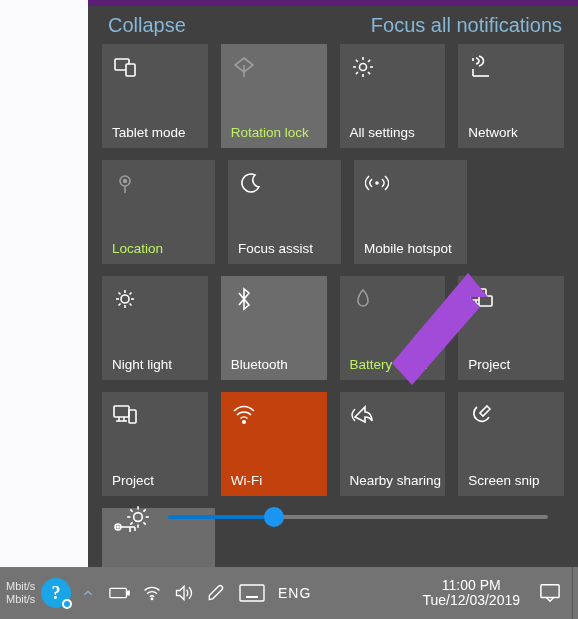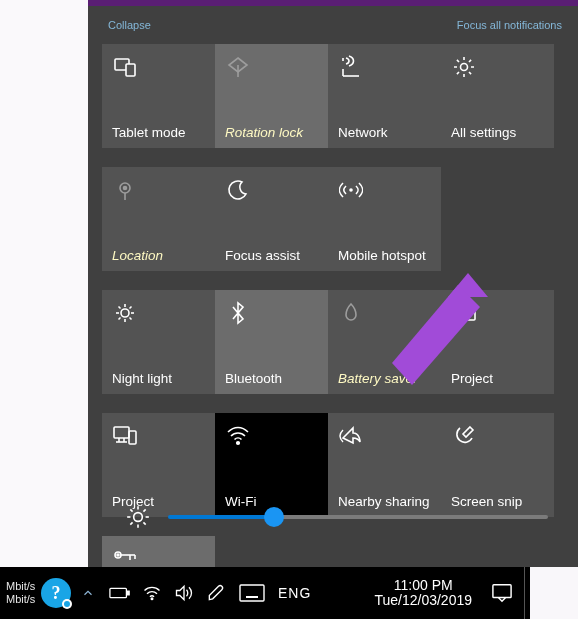--- a/index.html
+++ b/index.html
@@ -9,34 +9,34 @@
   .purple-top { position: absolute; left:0; top:0; width:578px; height:6px; background: #5a1e74; }
 
   .panel {
     position: absolute; left: 88px; top: 6px; width: 490px; height: 561px;
     background: #404040; color: #fff;
   }
   .panel-header {
     display: flex; justify-content: space-between; align-items: center;
     padding: 6px 16px 6px 20px; height: 38px;
   }
-  .link { color: #84b7d8; font-size: 11px; cursor: pointer; }
+  .link { color: #84b7d8; font-size: 20px; cursor: pointer; }
 
   .tile-grid {
     padding: 0 14px;
   }
-  .tile-row { display: flex; gap: 0; margin-bottom: 19px; }
+  .tile-row { display: flex; gap: 13px; margin-bottom: 12px; }
   .tile {
     width: 113px; height: 104px;
     background: #535353; position: relative;
     color: #fff; cursor: pointer;
   }
   .tile.hover { background: #6c6c6c; }
-  .tile.disabled { color: #fef9c3; font-style: italic; }
-  .tile.active { background: #000000; }
+  .tile.disabled { color: #bef264; }
+  .tile.active { background: #c2410c; }
   .tile .icon-slot {
     position: absolute; left: 10px; top: 10px; width: 26px; height: 26px; color: #fff;
     display:flex; align-items:center; justify-content:center;
   }
   .tile.disabled .icon-slot { color: #9d9d9d; }
   .tile .label {
     position: absolute; left: 10px; bottom: 8px; font-size: 13.5px;
   }
 
   .brightness-row {
@@ -51,22 +51,22 @@
   .slider-track-right { position:absolute; left:28%; top:0; height:4px; width:72%; background:#7b7b7b; border-radius:2px; }
   .slider-thumb { position:absolute; left:28%; top:50%; width:20px; height:20px; background:#1a95f3; border-radius:50%; transform:translate(-50%,-50%); }
 
   
   .annotation-arrow {
     position: absolute; pointer-events:none;
   }
 
   
   .taskbar {
-    position: absolute; left: 0; bottom: 0; width: 530px; height: 52px;
-    background: #000000; display:flex; align-items:center; color:#fff;
+    position: absolute; left: 0; bottom: 0; width: 578px; height: 52px;
+    background: #737373; display:flex; align-items:center; color:#fff;
   }
   .mbit { font-size:11px; line-height:13px; padding-left:6px; color:#e6e6e6; min-width:40px; }
   .tray-item {
     width: 32px; height: 52px; display:flex; align-items:center; justify-content:center; color:#fff; cursor:pointer;
   }
   .tray-item.wide { width: 40px; }
   .lang { font-size:14px; letter-spacing:1px; padding: 0 6px; cursor:pointer; }
   .clock { font-size:14px; line-height:15px; text-align:center; padding: 0 8px; cursor:pointer; min-width:100px;}
   .notif-btn { width:44px; height:52px; display:flex; align-items:center; justify-content:center; cursor:pointer;}
   .show-desktop { width:6px; height:52px; border-left:1px solid #555; }
@@ -111,37 +111,37 @@
               <svg width="24" height="24" viewBox="0 0 24 24" fill="none" stroke="#9d9d9d" stroke-width="1.6">
                 <polygon points="12 3 21 10 12 17 3 10"></polygon>
                 <line x1="12" y1="10" x2="12" y2="22"></line>
               </svg>
             </div>
             <div class="label">Rotation lock</div>
           </div>
           <div class="tile normal">
             <div class="icon-slot">
               <svg width="24" height="24" viewBox="0 0 24 24" fill="none" stroke="#fff" stroke-width="1.6">
+                <circle cx="12" cy="12" r="3.5"></circle>
+                <path d="M12 2v3M12 19v3M2 12h3M19 12h3M4.9 4.9l2.1 2.1M17 17l2.1 2.1M4.9 19.1l2.1-2.1M17 7l2.1-2.1"></path>
+              </svg>
+            </div>
+            <div class="label">All settings</div>
+          </div>
+          <div class="tile normal">
+            <div class="icon-slot">
+              <svg width="24" height="24" viewBox="0 0 24 24" fill="none" stroke="#fff" stroke-width="1.6">
                 <line x1="4" y1="21" x2="4" y2="14"></line>
                 <line x1="4" y1="6" x2="4" y2="3"></line>
                 <path d="M7 3 C11 4 11 8 7 9"></path>
                 <path d="M10 1 C16 3 16 9 10 11"></path>
                 <line x1="4" y1="21" x2="20" y2="21"></line>
               </svg>
             </div>
             <div class="label">Network</div>
-          </div>
-          <div class="tile normal">
-            <div class="icon-slot">
-              <svg width="24" height="24" viewBox="0 0 24 24" fill="none" stroke="#fff" stroke-width="1.6">
-                <circle cx="12" cy="12" r="3.5"></circle>
-                <path d="M12 2v3M12 19v3M2 12h3M19 12h3M4.9 4.9l2.1 2.1M17 17l2.1 2.1M4.9 19.1l2.1-2.1M17 7l2.1-2.1"></path>
-              </svg>
-            </div>
-            <div class="label">All settings</div>
           </div>
         </div>
         <div class="tile-row">
           <div class="tile disabled">
             <div class="icon-slot">
               <svg width="24" height="24" viewBox="0 0 24 24" fill="none" stroke="#9d9d9d" stroke-width="1.6">
                 <circle cx="12" cy="10" r="5"></circle>
                 <circle cx="12" cy="10" r="1.5" fill="#9d9d9d"></circle>
                 <line x1="12" y1="15" x2="12" y2="22"></line>
               </svg>

